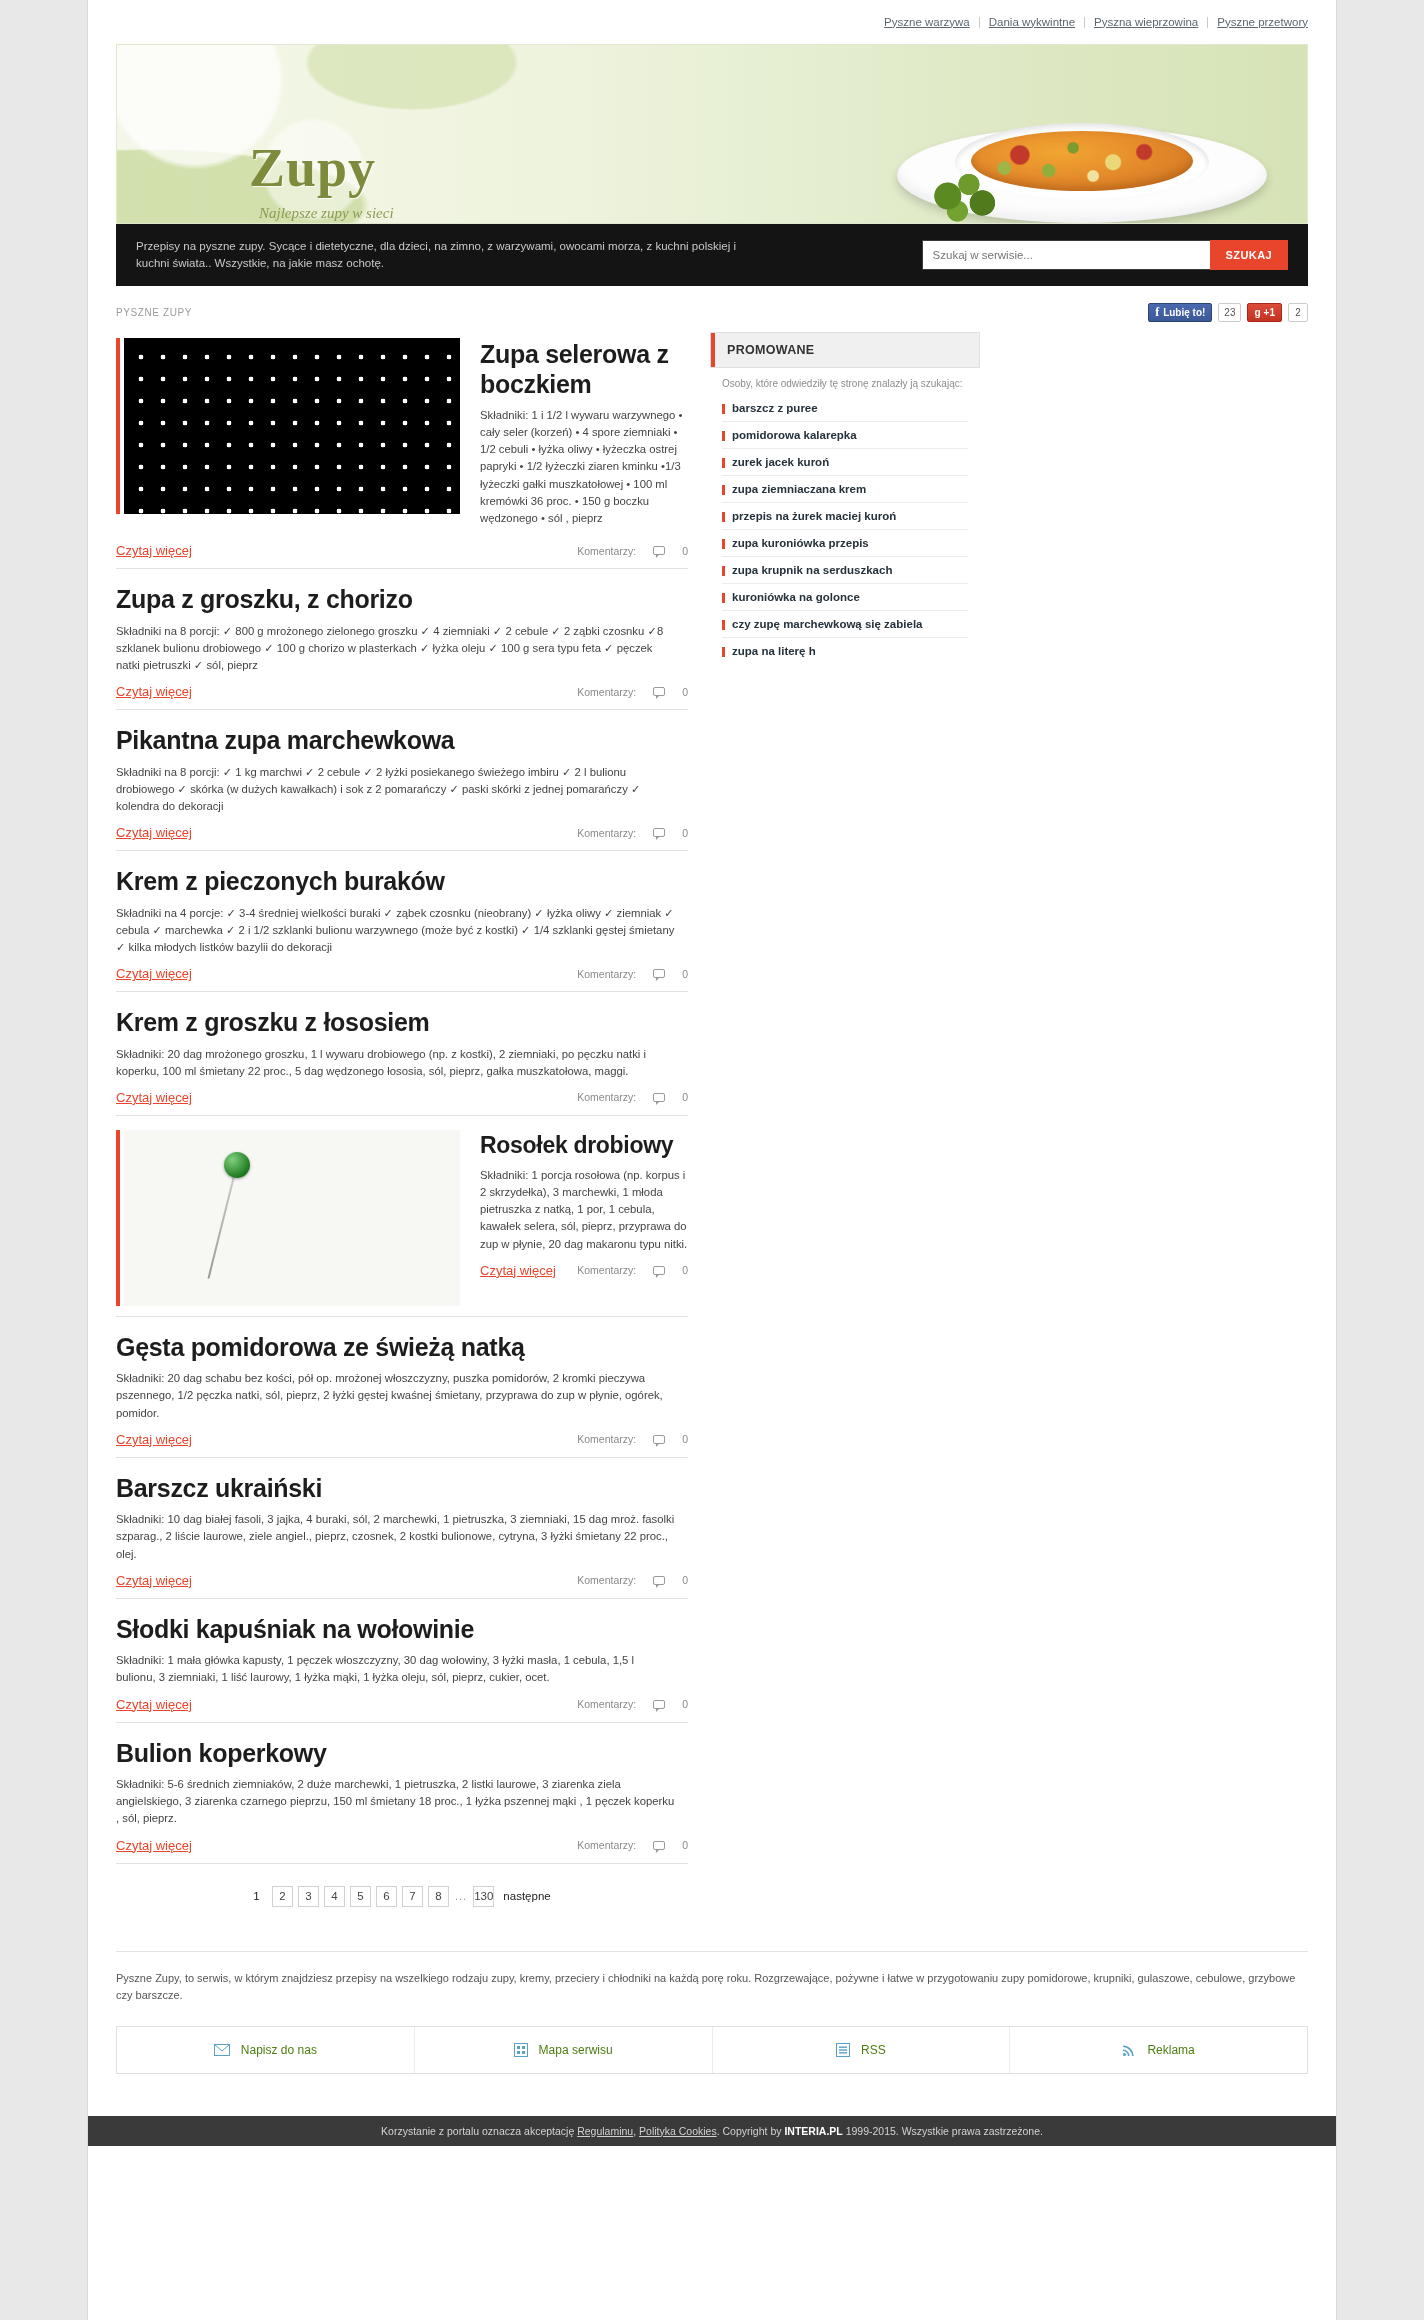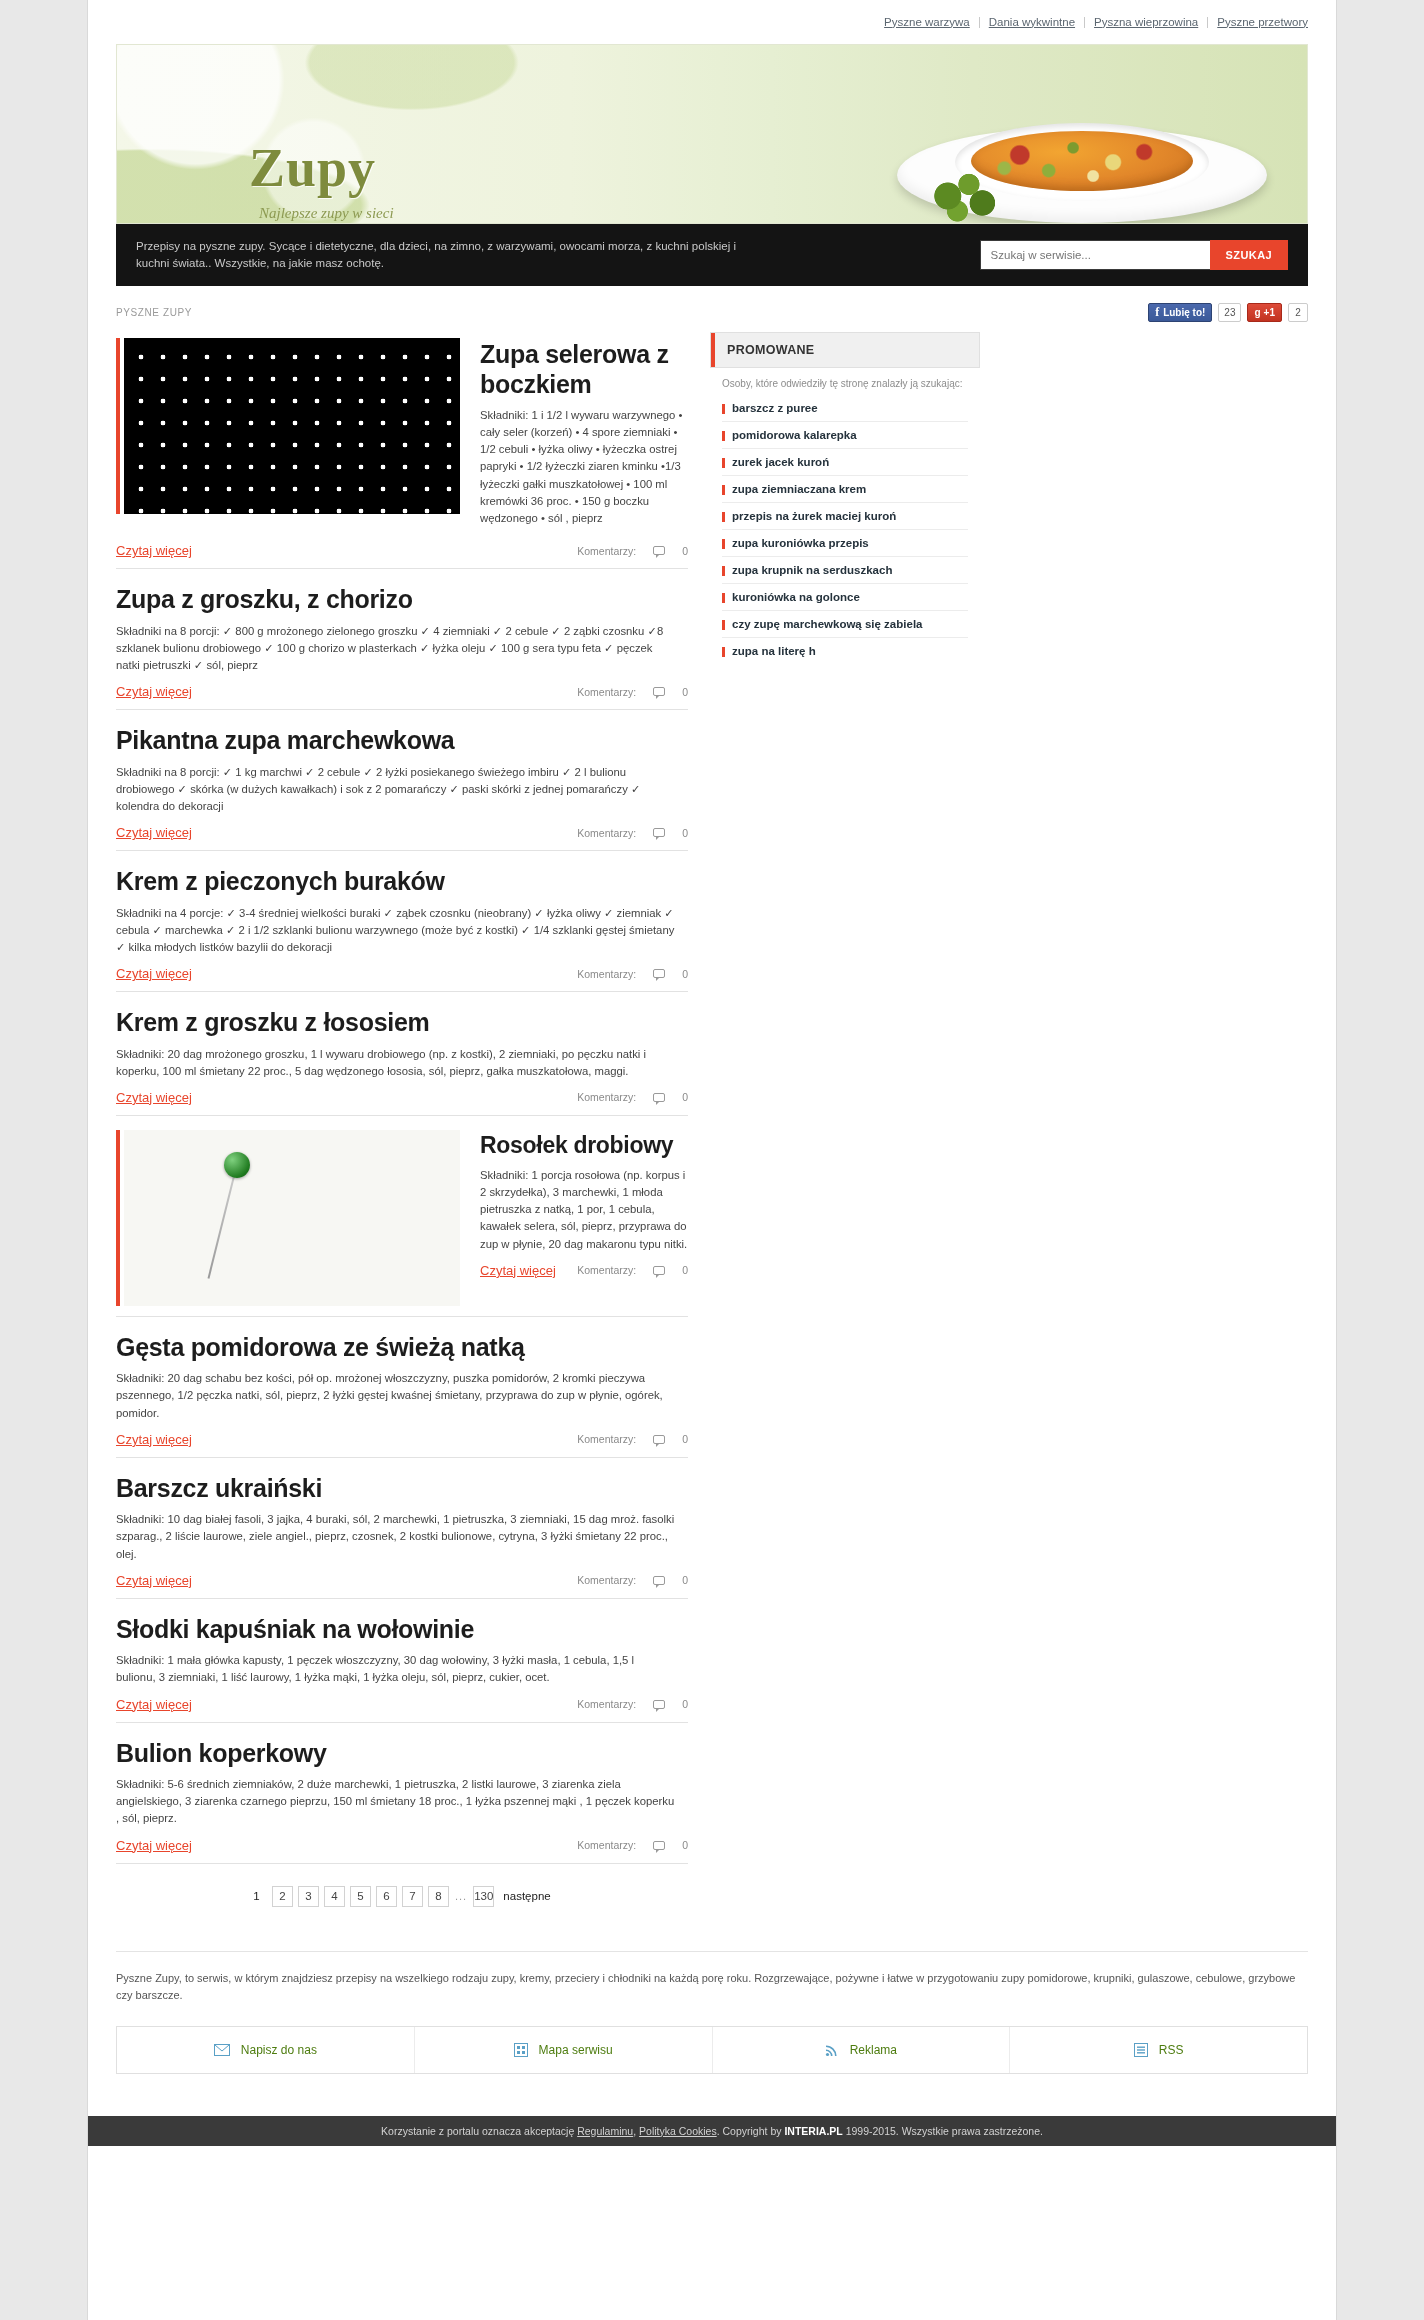--- a/index.html
+++ b/index.html
@@ -127,21 +127,21 @@
     min-height:62px;
   }
   .intro-text {
     font-size:11.5px;
     line-height:1.45;
     max-width:620px;
     color:#c9c9c9;
   }
   .search-wrap { display:flex; align-items:stretch; height:30px; }
   .search-input {
-    width:230px;
+    width:288px;
     border:1px solid #3a3a3a;
     border-right:none;
     background:#fff;
     padding:0 10px;
     font-size:11.5px;
     color:#8a8a8a;
     font-family:"Liberation Sans", sans-serif;
   }
   .search-btn {
     background:#e8452c;
@@ -625,38 +625,38 @@
             <rect x="8" y="3" width="3" height="3" fill="#5aa0c6"></rect>
             <rect x="3" y="8" width="3" height="3" fill="#5aa0c6"></rect>
             <rect x="8" y="8" width="3" height="3" fill="#5aa0c6"></rect>
           </svg>
       </span>
       <span>Mapa serwisu</span>
     </div>
     <div class="flink">
       <span class="ficon">
         <svg width="14" height="14" viewBox="0 0 14 14">
-            <circle cx="2.5" cy="11.5" r="1.6" fill="#5aa0c6"></circle>
-            <path d="M1 7.3a5.7 5.7 0 0 1 5.7 5.7" fill="none" stroke="#5aa0c6" stroke-width="1.6"></path>
-            <path d="M1 3.2A9.8 9.8 0 0 1 10.8 13" fill="none" stroke="#5aa0c6" stroke-width="1.6"></path>
-          </svg>
-      </span>
-      <span>Reklama</span>
-    </div>
-    <div class="flink">
-      <span class="ficon">
-        <svg width="14" height="14" viewBox="0 0 14 14">
             <rect x="0.5" y="0.5" width="13" height="13" fill="none" stroke="#5aa0c6"></rect>
             <rect x="3" y="3.5" width="8" height="1.4" fill="#5aa0c6"></rect>
             <rect x="3" y="6.3" width="8" height="1.4" fill="#5aa0c6"></rect>
             <rect x="3" y="9.1" width="8" height="1.4" fill="#5aa0c6"></rect>
           </svg>
       </span>
       <span>RSS</span>
     </div>
+    <div class="flink">
+      <span class="ficon">
+        <svg width="14" height="14" viewBox="0 0 14 14">
+            <circle cx="2.5" cy="11.5" r="1.6" fill="#5aa0c6"></circle>
+            <path d="M1 7.3a5.7 5.7 0 0 1 5.7 5.7" fill="none" stroke="#5aa0c6" stroke-width="1.6"></path>
+            <path d="M1 3.2A9.8 9.8 0 0 1 10.8 13" fill="none" stroke="#5aa0c6" stroke-width="1.6"></path>
+          </svg>
+      </span>
+      <span>Reklama</span>
+    </div>
   </div>
 
   <div class="spacer"></div>
 
   <div class="copyright">
     <span>Korzystanie z portalu oznacza akceptację </span><a>Regulaminu</a><span>, </span><a>Polityka Cookies</a><span>. Copyright by </span><b>INTERIA.PL</b><span> 1999-2015. Wszystkie prawa zastrzeżone.</span>
   </div>
 
 </div>
 

